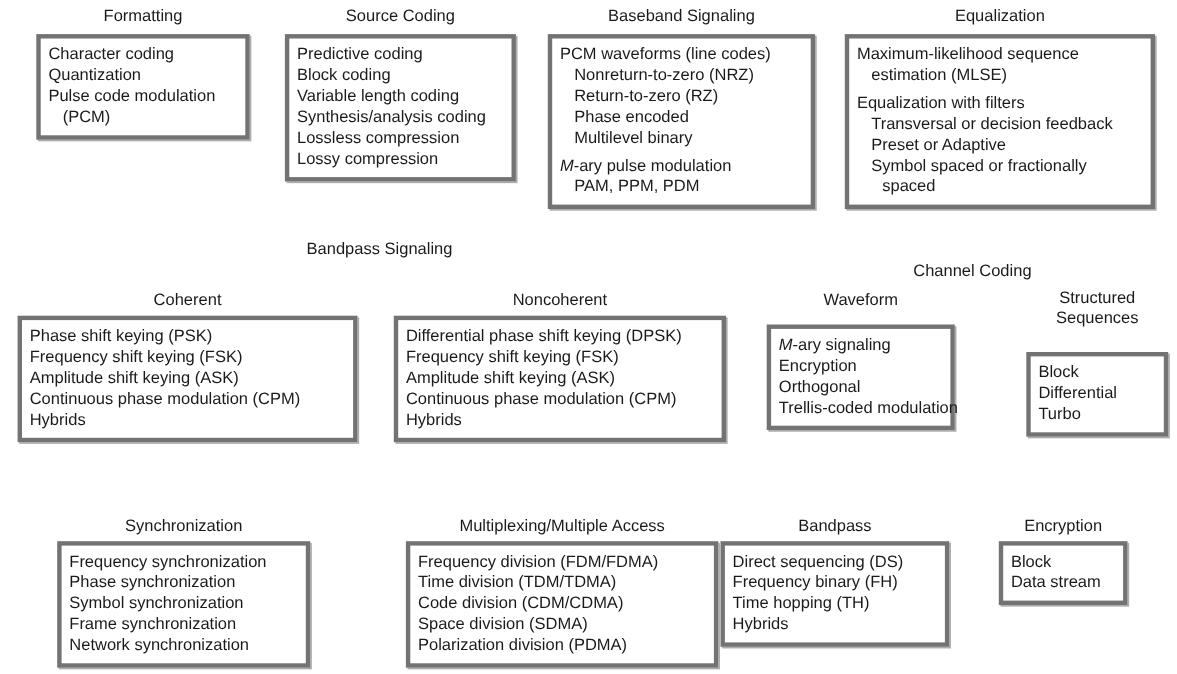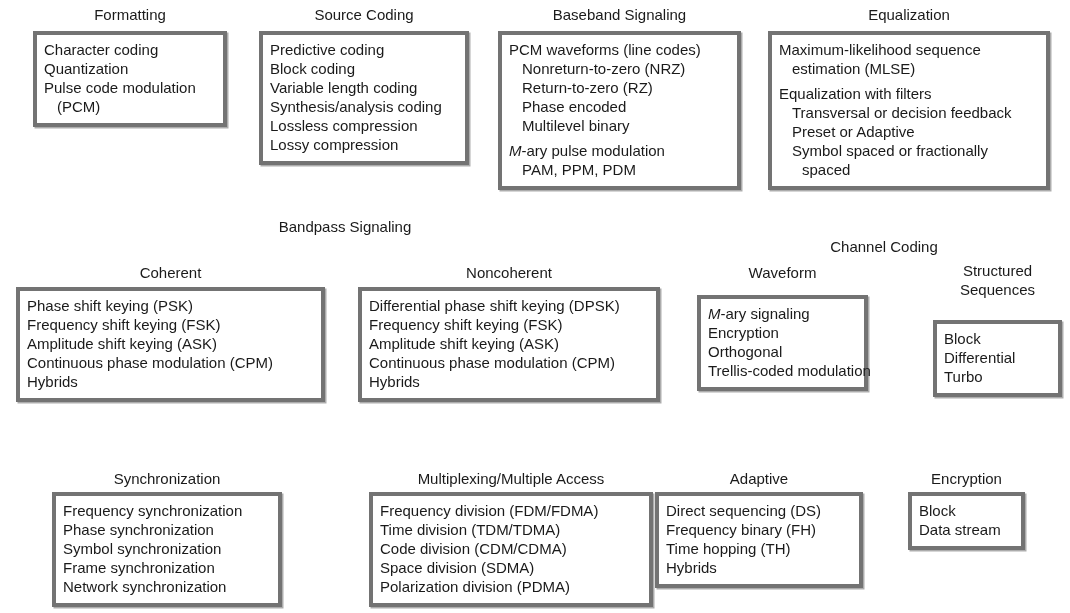--- a/index.html
+++ b/index.html
@@ -170,21 +170,21 @@
     <div class="box">
         <div class="line in0">Frequency division (FDM/FDMA)</div>
         <div class="line in0">Time division (TDM/TDMA)</div>
         <div class="line in0">Code division (CDM/CDMA)</div>
         <div class="line in0">Space division (SDMA)</div>
         <div class="line in0">Polarization division (PDMA)</div>
       </div>
   </div>
 
   <div class="group g-spreading">
-    <div class="title">Adaptive</div>
+    <div class="title">Bandpass</div>
     <div class="box">
         <div class="line in0">Direct sequencing (DS)</div>
         <div class="line in0">Frequency binary (FH)</div>
         <div class="line in0">Time hopping (TH)</div>
         <div class="line in0">Hybrids</div>
       </div>
   </div>
 
   <div class="group g-encryption">
     <div class="title">Encryption</div>

